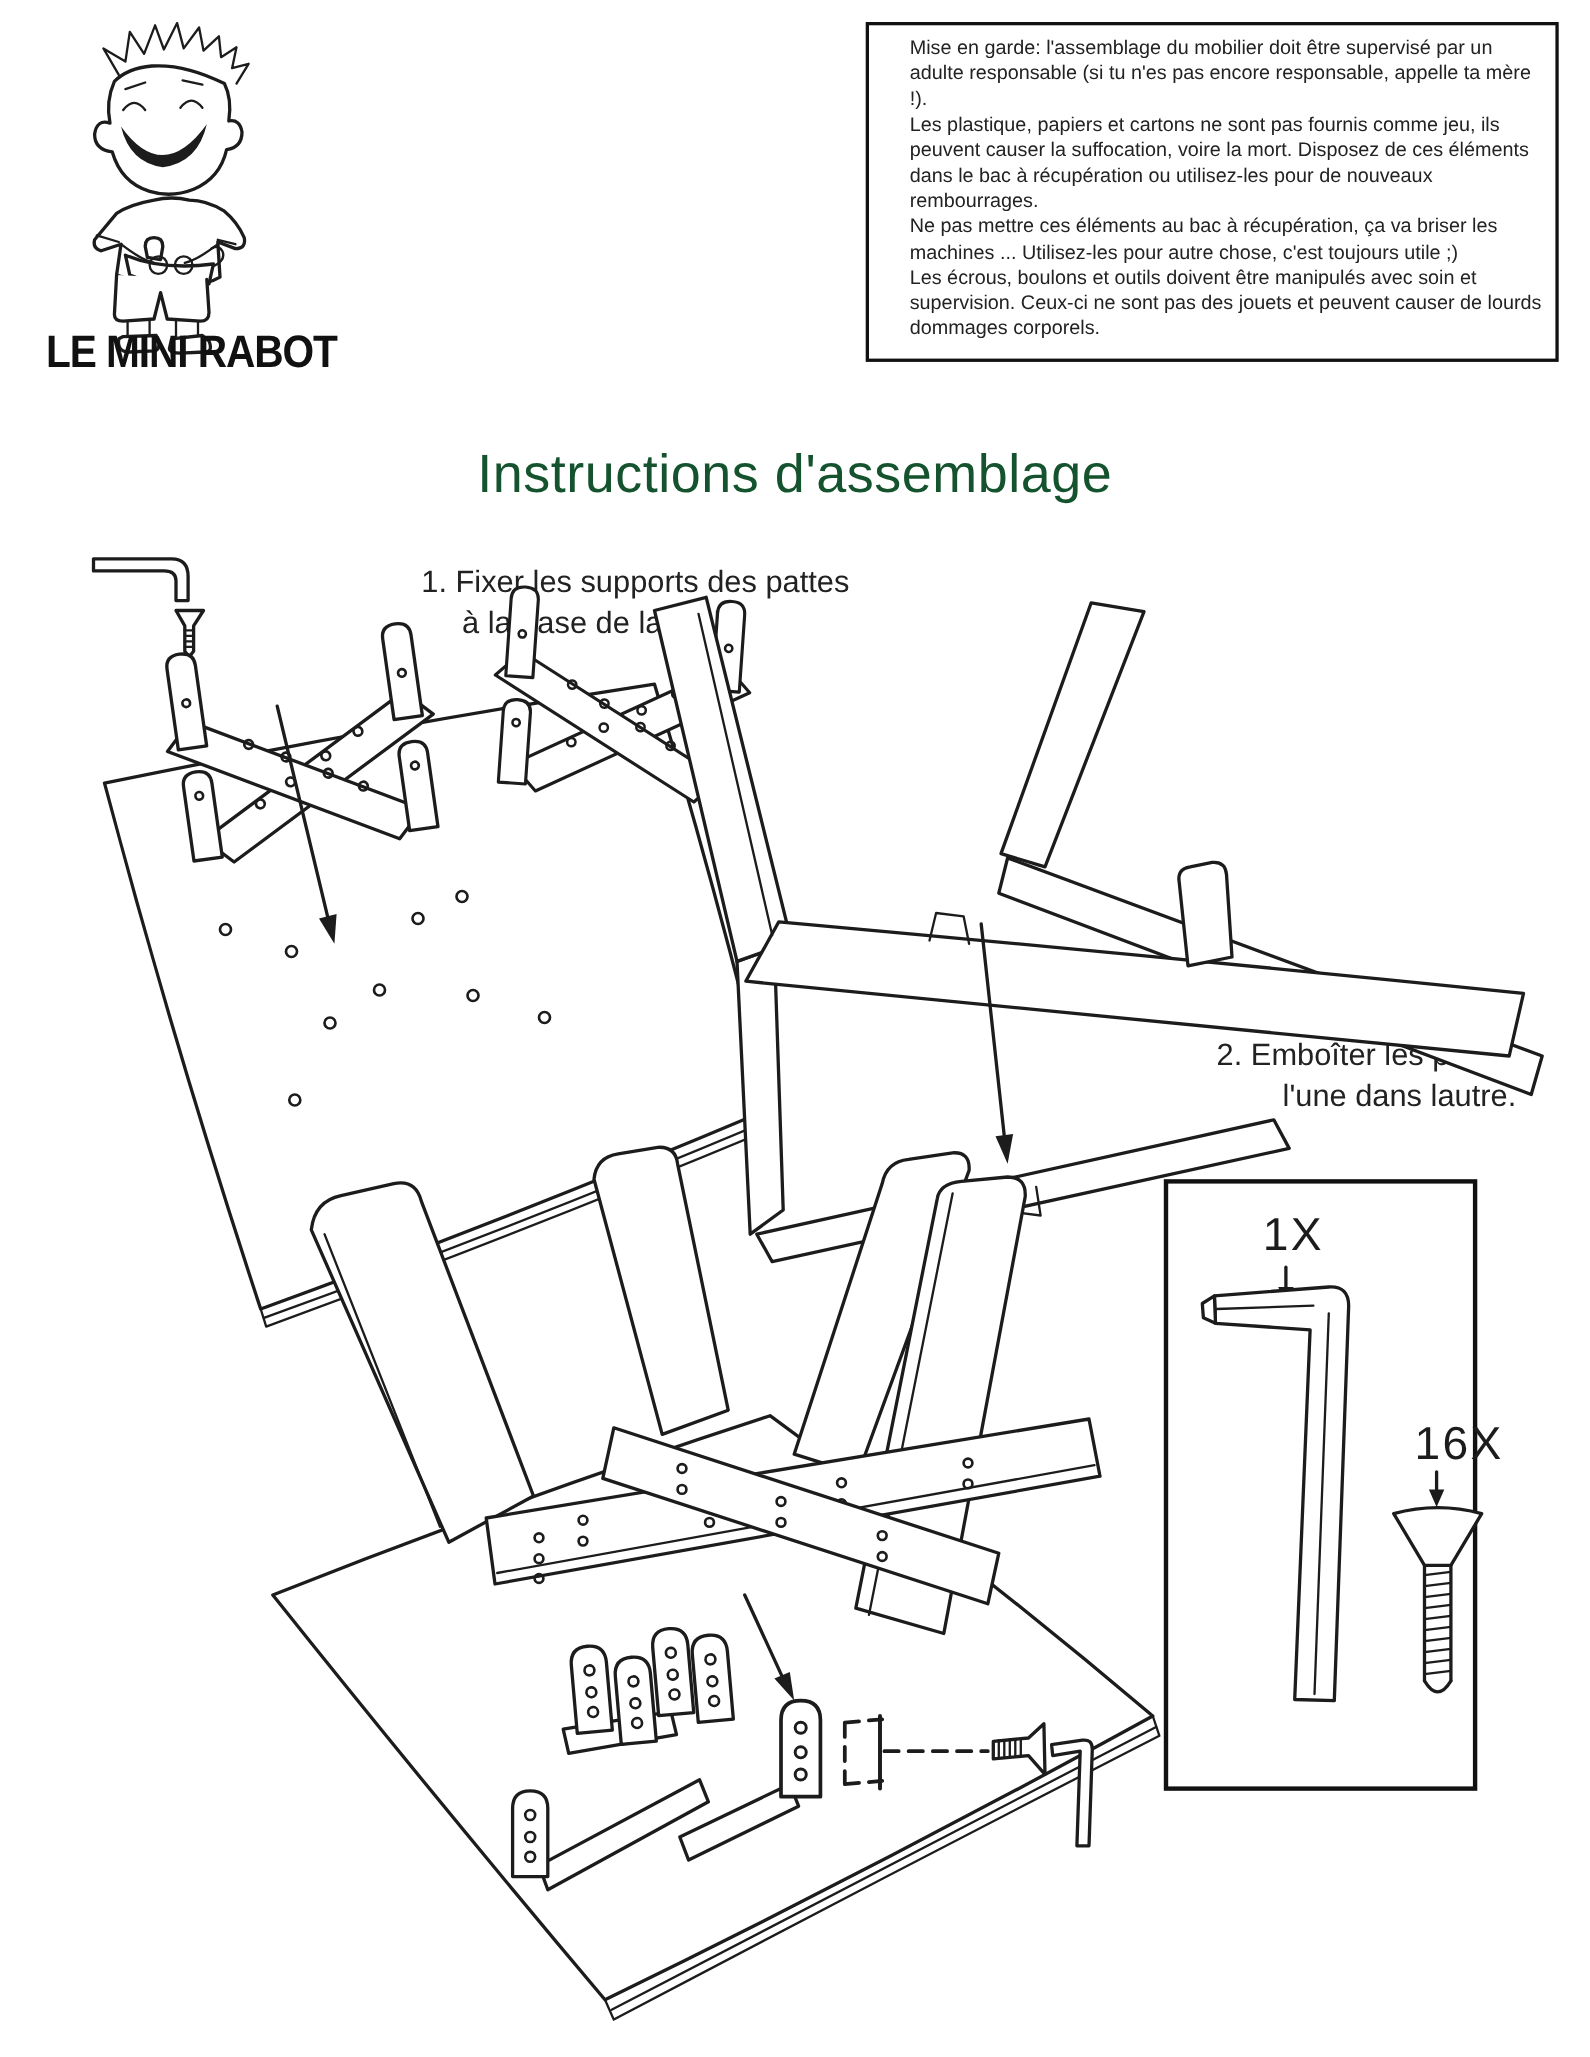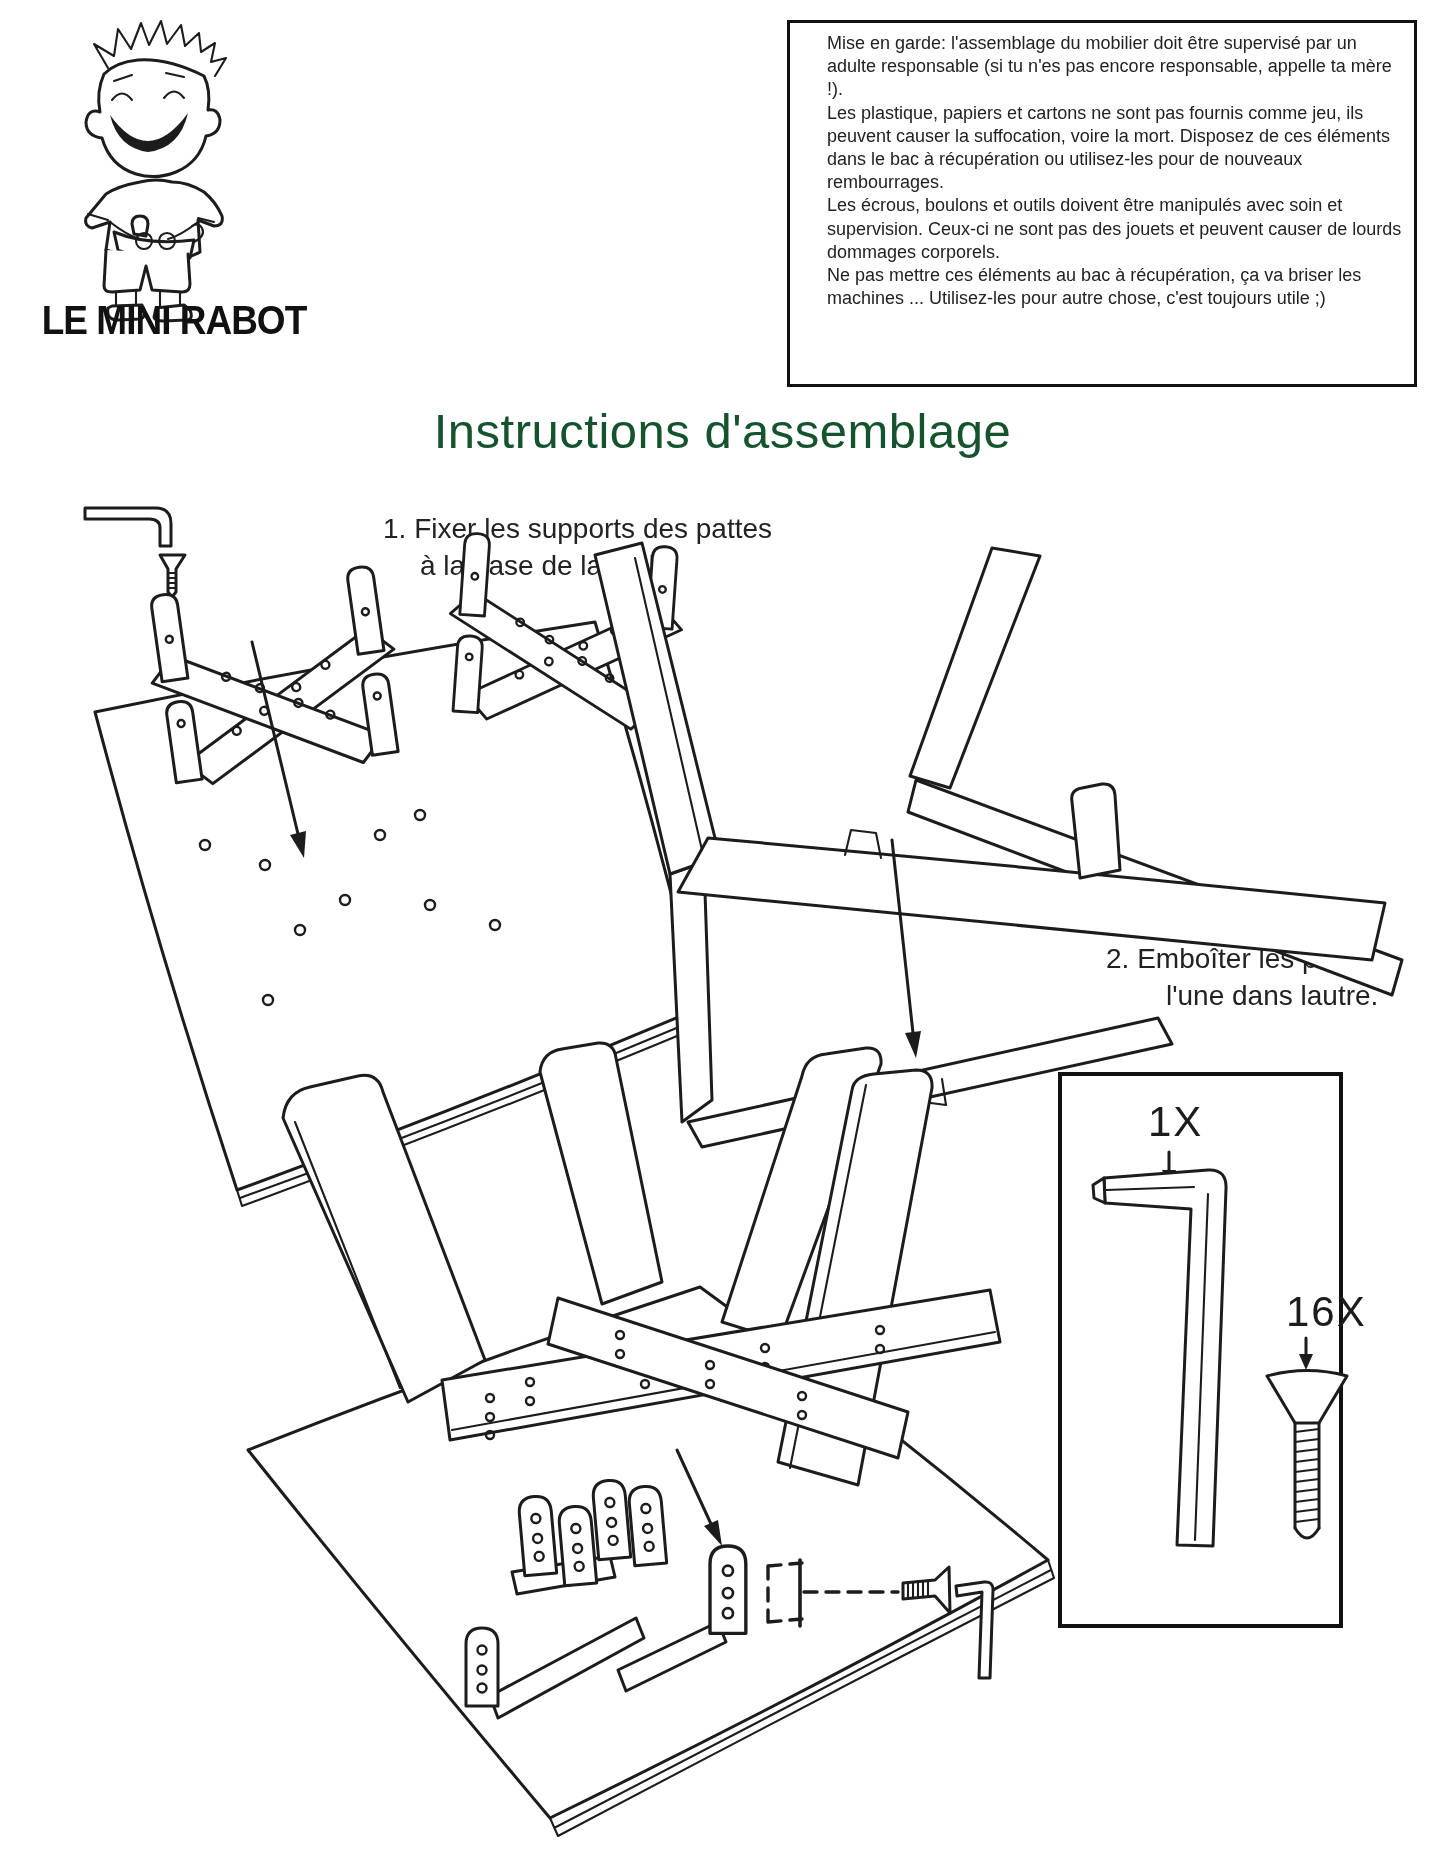--- a/index.html
+++ b/index.html
@@ -9,21 +9,21 @@
   svg{overflow:visible;}
   svg *{stroke:#1c1c1c;fill:none;stroke-width:3;stroke-linecap:round;stroke-linejoin:round;}
   svg .fw{fill:#ffffff;}
   svg .fk{fill:#1c1c1c;stroke:none;}
   svg .thin{stroke-width:2.1;}
   svg .hole{stroke-width:2.4;}
   svg .dash{stroke-dasharray:13 9;stroke-width:3.4;}
   .logo-text{left:38px;top:297px;width:272px;text-align:center;font-weight:800;
              font-size:37px;letter-spacing:-1px;transform:scaleY(1.12);transform-origin:top left;
              color:#111;white-space:nowrap;}
-  .warning-box{left:787px;top:20px;width:630px;height:367px;border:3px solid #111;
+  .warning-box{left:787px;top:20px;width:630px;height:309px;border:3px solid #111;
                box-sizing:border-box;padding:9px 12px 6px 37px;font-size:18px;line-height:23.2px;color:#222;}
   .warning-box p{margin:0;}
   .doc-title{left:0;right:0;top:403px;text-align:center;font-size:49px;font-weight:400;
              letter-spacing:0.5px;color:#14532d;}
   .step-text{font-size:28px;line-height:1.32;color:#222;}
   .step-1{left:383px;top:511px;}
   .step-2{left:1106px;top:941px;}
   .step-3{left:847px;top:1721px;}
   .ind1{margin-left:37px;} .ind2{margin-left:19px;text-align:right;} .ind3{margin-left:41px;}
   .parts-box{left:1058px;top:1072px;width:285px;height:556px;border:4px solid #111;box-sizing:border-box;}
@@ -64,22 +64,22 @@
       <path class="fw" d="M60,294 Q58,306 70,306 L92,305 Q98,304 96,296 L94,291 L64,292 Z"></path>
       <path class="fw" d="M108,294 L106,303 Q106,307 116,307 L138,306 Q146,306 142,296 L136,291 Z"></path>
     </g>
   </svg>
 
   <div class="abs logo-text">LE MINI RABOT</div>
 
   <div class="abs warning-box">
     <p>Mise en garde:  l'assemblage du mobilier doit être supervisé par un adulte responsable (si tu n'es pas encore responsable, appelle ta mère !).</p>
     <p>Les plastique, papiers et cartons ne sont pas fournis comme jeu, ils peuvent causer la suffocation, voire la mort. Disposez de ces éléments dans le bac à récupération ou utilisez-les pour de nouveaux rembourrages.</p>
+    <p>Ne pas mettre ces éléments au bac à récupération, ça va briser les machines ... Utilisez-les pour autre chose, c'est toujours utile ;)</p>
     <p>Les écrous, boulons et outils doivent être manipulés avec soin et supervision. Ceux-ci ne sont pas des jouets et peuvent causer de lourds dommages corporels.</p>
-    <p>Ne pas mettre ces éléments au bac à récupération, ça va briser les machines ... Utilisez-les pour autre chose, c'est toujours utile ;)</p>
   </div>
 
   <h1 class="abs doc-title" style="margin:0;">Instructions d'assemblage</h1>
 
   <div class="abs step-text step-1">
     <div>1. Fixer les supports des pattes</div>
     <div class="ind1">à la base de la table.</div>
   </div>
   <div class="abs step-text step-2">
     <div>2. Emboîter les pattes</div>

